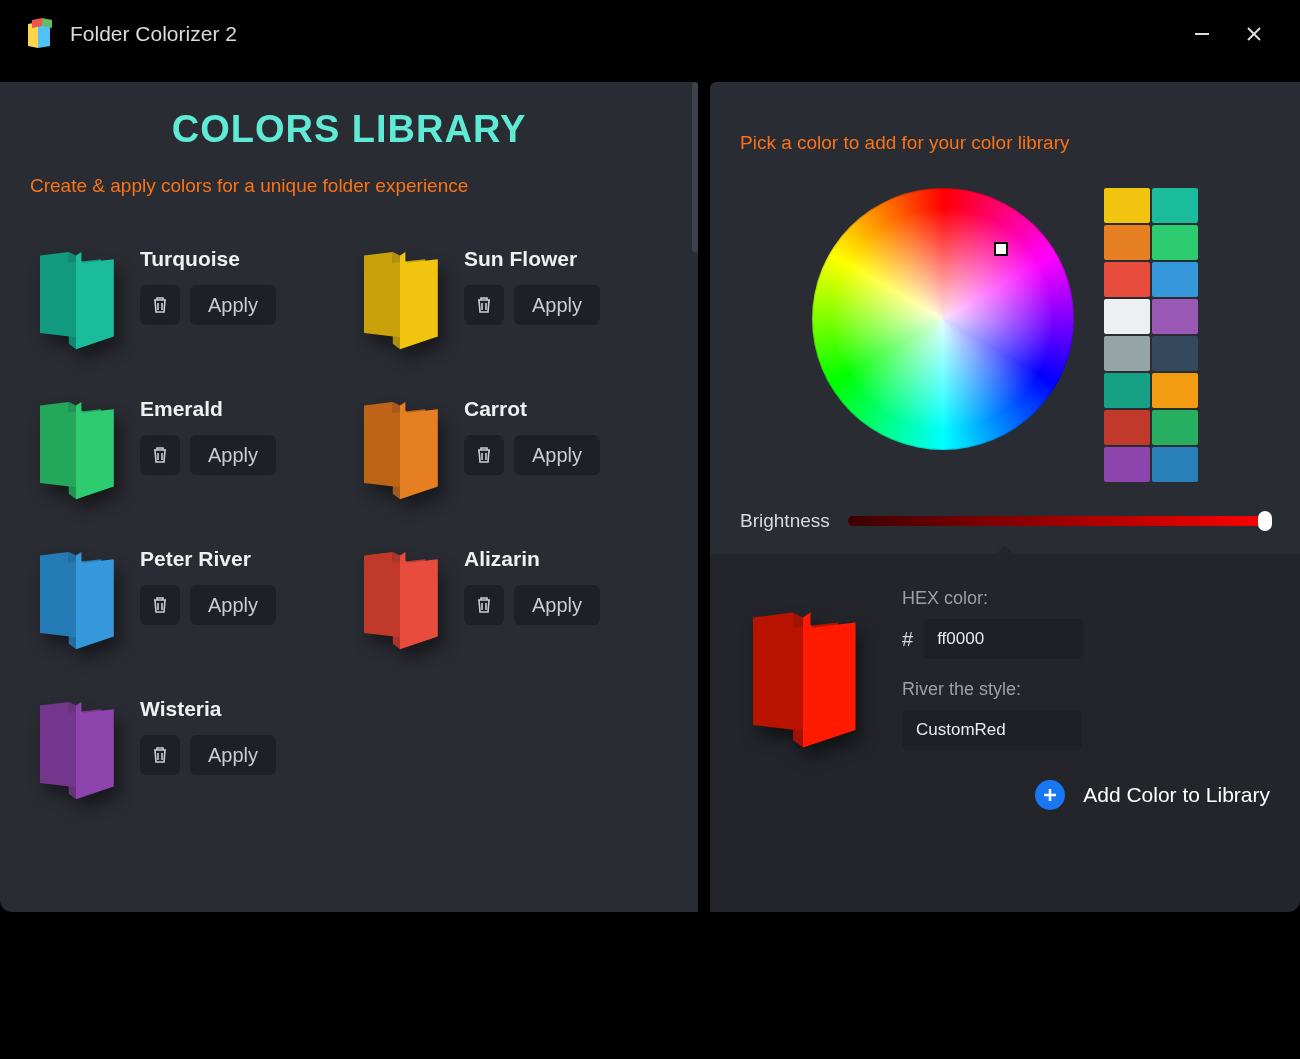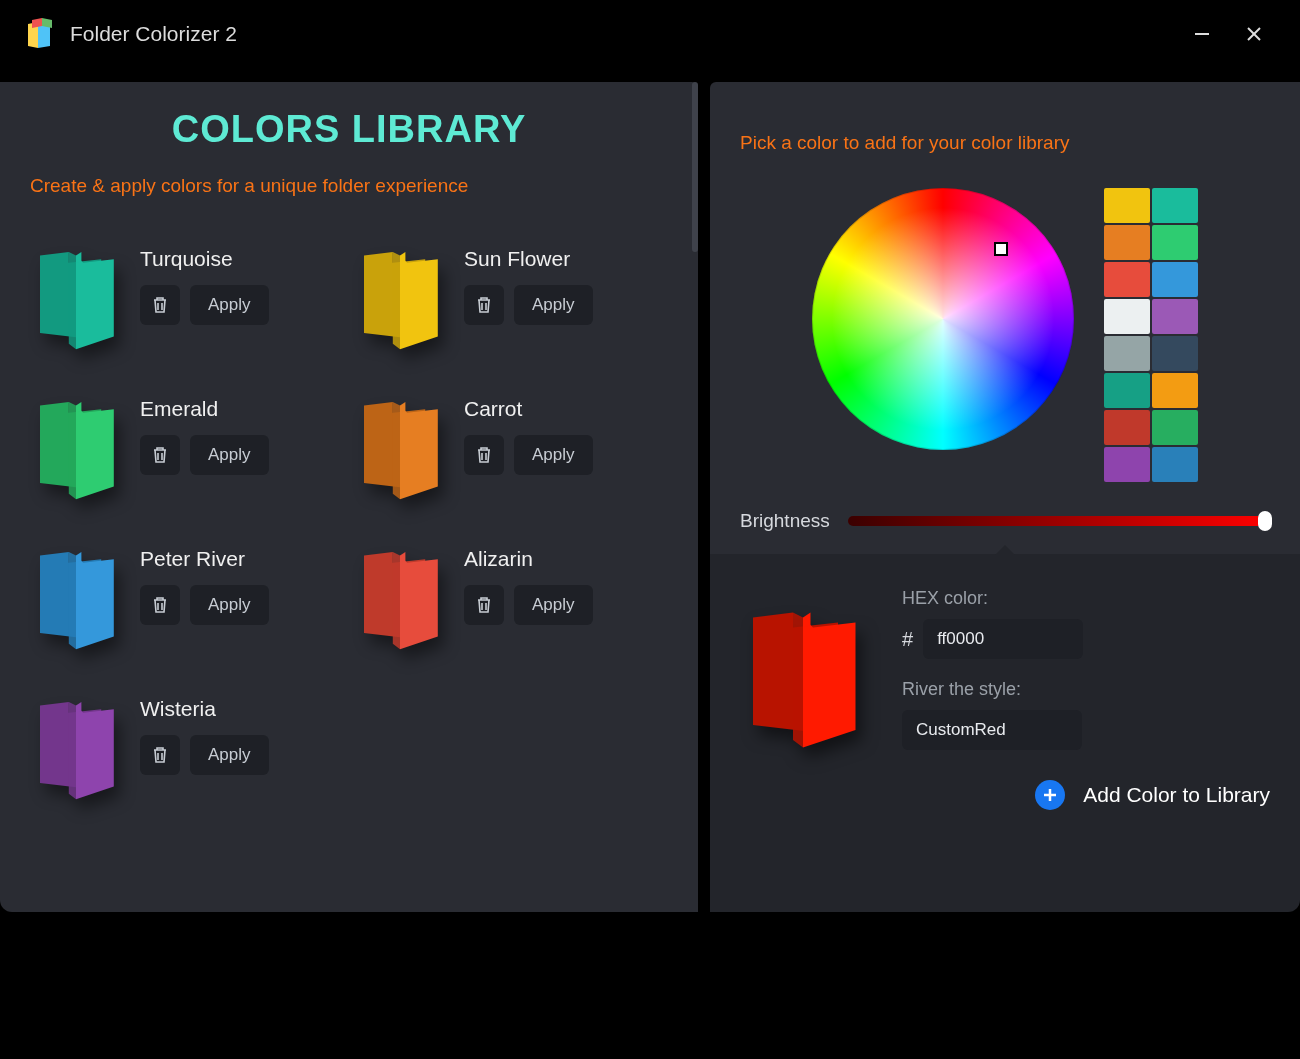--- a/index.html
+++ b/index.html
@@ -125,35 +125,35 @@
     width: 92px; height: 108px;
     flex-shrink: 0;
     filter: drop-shadow(6px 10px 8px rgba(0,0,0,0.45));
   }
   .card-meta {
     padding-top: 4px;
   }
   .cname {
     font-size: 21px;
     color: #f0f0f0;
-    font-weight: 400;
+    font-weight: 700;
     margin-bottom: 14px;
   }
   .row-btns { display: flex; gap: 10px; }
   .icon-btn, .txt-btn {
     background: #1e2026;
     border: none;
     border-radius: 6px;
     height: 40px;
     display: flex; align-items: center; justify-content: center;
     color: #c7ccd3;
     cursor: pointer;
   }
   .icon-btn { width: 40px; }
-  .txt-btn { padding: 0 18px; font-size: 17px; }
+  .txt-btn { padding: 0 18px; font-size: 20px; }
 
   
   .picker-row {
     display: flex;
     align-items: flex-start;
     justify-content: center;
     gap: 30px;
     margin-top: 34px;
   }
   .wheel-wrap { position: relative; width: 262px; height: 262px; }

